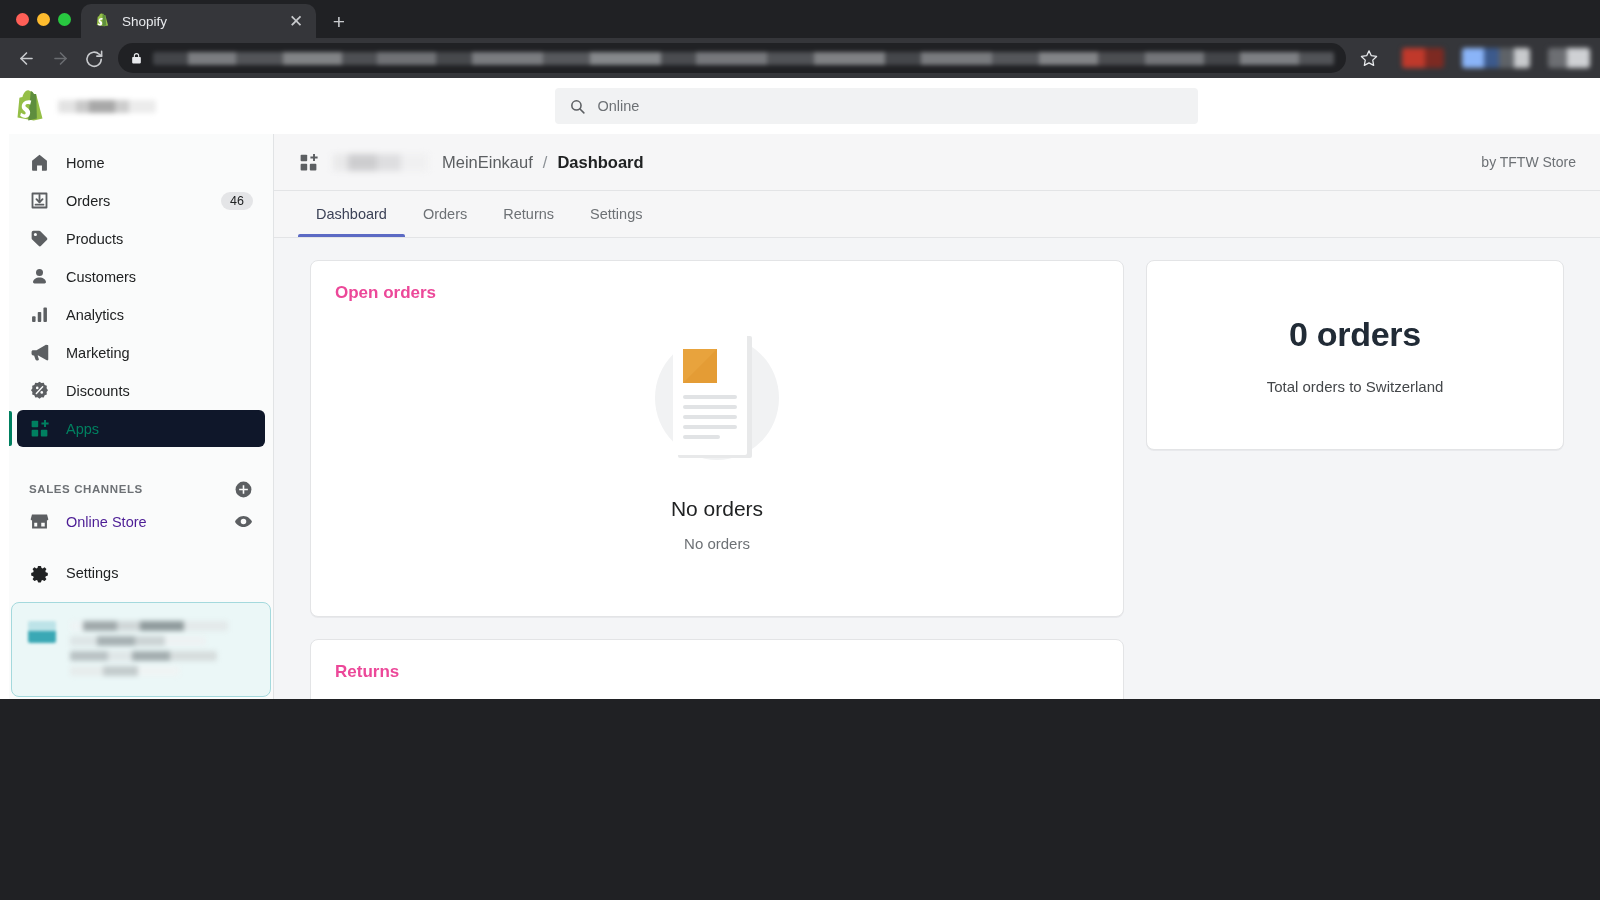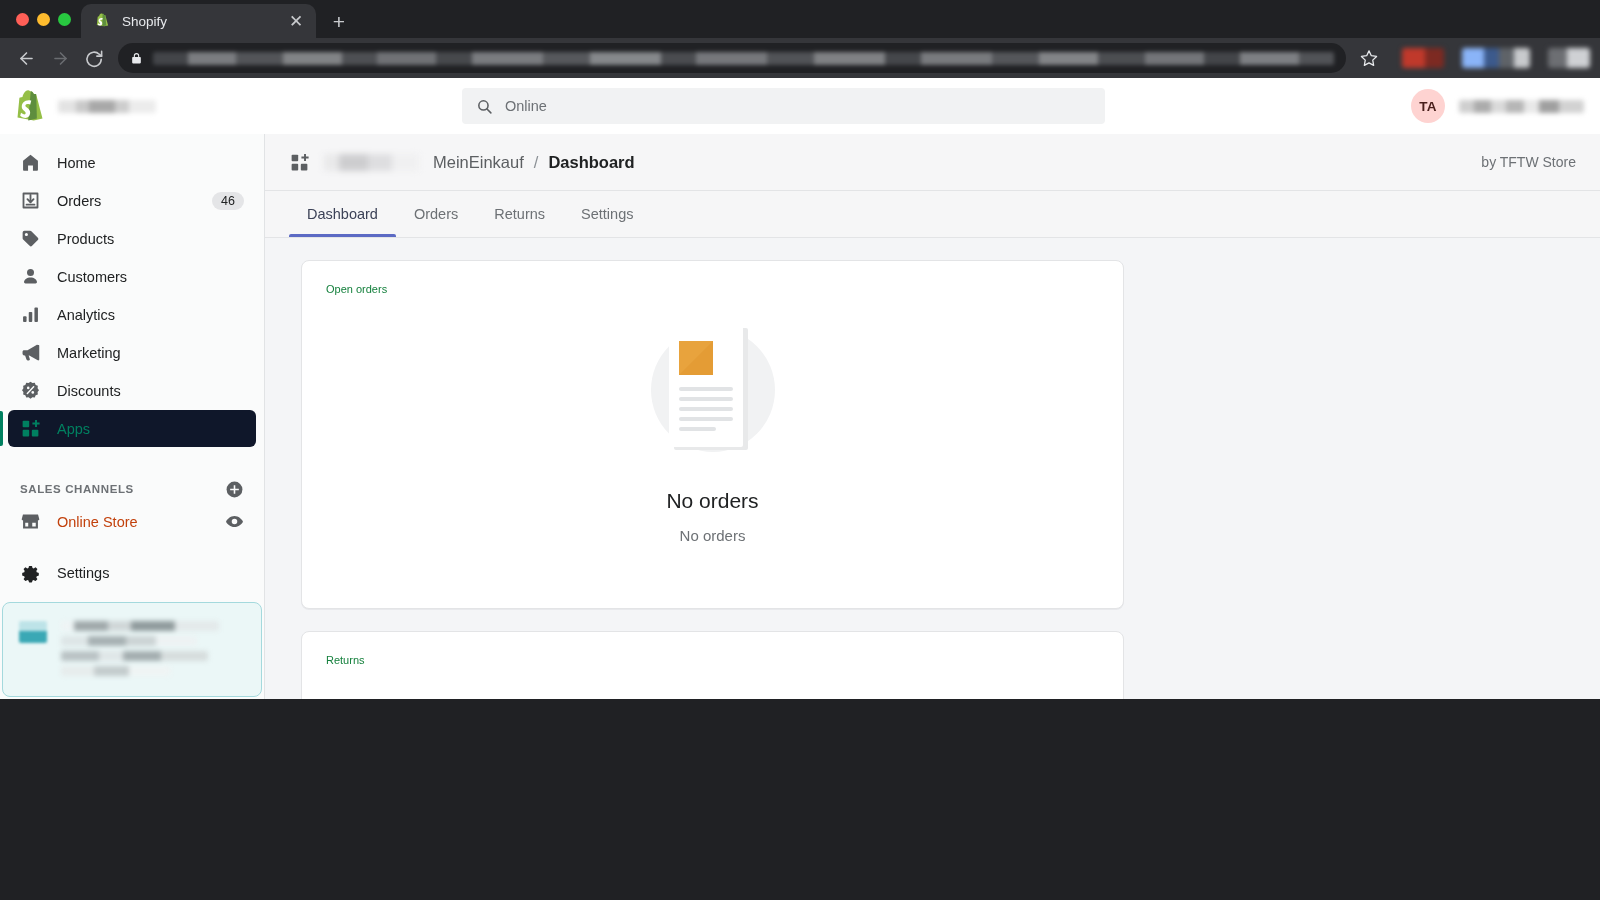--- a/index.html
+++ b/index.html
@@ -109,21 +109,21 @@
     background: linear-gradient(90deg,#cfcfcf 0 12%, #ababab 12% 26%, #dadada 26% 38%, #b6b6b6 38% 52%, #e8e8e8 52% 64%, #9f9f9f 64% 80%, #d2d2d2 80% 100%);
   }
 
   
   .body-split { flex: 1 1 auto; display: flex; min-height: 0; }
 
   
   .sidebar {
     width: 265px; flex: 0 0 265px; background: #fafbfb;
     border-right: 1px solid #e1e3e5; display: flex; flex-direction: column;
-    padding-top: 10px; position: relative;
+    padding-top: 10px; position: relative; margin-left: 9px;
   }
   .nav { display: flex; flex-direction: column; padding: 0 8px; gap: 1px; }
   .nav-item {
     height: 37px; display: flex; align-items: center; gap: 16px;
     padding: 0 12px; border-radius: 6px; color: #202223; position: relative;
   }
   .nav-item .ico { width: 21px; height: 21px; flex: 0 0 21px; color: #5c5f62; display: flex; align-items: center; justify-content: center; }
   .nav-label { font-size: 14.5px; font-weight: 400; flex: 1 1 auto; }
   .badge {
     background: #e4e5e7; color: #202223; font-size: 12.5px;
@@ -137,21 +137,21 @@
   }
 
   .section-head {
     display: flex; align-items: center; justify-content: space-between;
     padding: 0 20px 0 20px; margin-top: 28px; height: 28px;
   }
   .section-title { font-size: 11.5px; font-weight: 600; letter-spacing: .6px; color: #6d7175; }
   .section-action { width: 19px; height: 19px; color: #5c5f62; flex: 0 0 19px; }
   .channel-item {
     height: 37px; display: flex; align-items: center; gap: 16px;
-    padding: 0 12px; margin: 0 8px; border-radius: 6px; color: #c2410c;
+    padding: 0 12px; margin: 0 8px; border-radius: 6px; color: #4c1d95;
   }
   .channel-item .ico { width: 21px; height: 21px; flex: 0 0 21px; color: #5c5f62; display: flex; align-items: center; justify-content: center; }
   .channel-label { font-size: 14.5px; flex: 1 1 auto; }
   .channel-eye { width: 19px; height: 19px; color: #5c5f62; flex: 0 0 19px; }
 
   .sidebar-spacer { flex: 1 1 auto; }
   .settings-row {
     height: 38px; display: flex; align-items: center; gap: 16px;
     padding: 0 12px; margin: 0 8px 10px 8px; border-radius: 6px; color: #202223;
   }
@@ -210,21 +210,21 @@
     flex: 1 1 auto; min-height: 0; padding: 22px 36px 0 36px;
     display: flex; gap: 22px; overflow: hidden;
   }
   .col-left { flex: 1 1 auto; min-width: 0; display: flex; flex-direction: column; gap: 22px; }
   .col-right { width: 418px; flex: 0 0 418px; display: flex; flex-direction: column; gap: 22px; }
 
   .card {
     background: #ffffff; border: 1px solid #e3e4e6; border-radius: 8px;
     box-shadow: 0 1px 0 rgba(22,29,37,.05);
   }
-  .card-title { font-size: 11px; font-weight: 400; color: #15803d; padding: 22px 24px 0 24px; }
+  .card-title { font-size: 17px; font-weight: 700; color: #ec4899; padding: 22px 24px 0 24px; }
 
   .empty {
     display: flex; flex-direction: column; align-items: center;
     justify-content: center; padding: 40px 0 64px 0; gap: 0;
   }
   .illus { width: 170px; height: 170px; margin-bottom: 14px; }
   .empty-title { font-size: 21px; color: #202223; margin-bottom: 14px; }
   .empty-sub { font-size: 15px; color: #6d7175; }
 
   .openorders-card { height: 490px; display: flex; flex-direction: column; }
@@ -314,24 +314,20 @@
       <div class="searchwrap">
         <div class="searchbox">
           <svg class="search-icon" viewBox="0 0 24 24" fill="none" stroke="currentColor" stroke-width="2.2" stroke-linecap="round">
               <circle cx="10.5" cy="10.5" r="6.5"></circle>
               <line x1="15.5" y1="15.5" x2="21" y2="21"></line>
             </svg>
           <span class="search-ph">Online</span>
         </div>
       </div>
 
-      <div class="userwrap">
-        <div class="avatar">TA</div>
-        <div class="user-blur"></div>
-      </div>
     </div>
 
     <div class="body-split">
 
       <div class="sidebar">
         <div class="nav">
 
           <div class="nav-item">
             <span class="ico">
               <svg width="21" height="21" viewBox="0 0 24 24" fill="currentColor">
@@ -518,19 +514,23 @@
                 <div class="empty-sub">No orders</div>
               </div>
             </div>
 
             <div class="card returns-card">
               <div class="card-title">Returns</div>
             </div>
           </div>
 
           <div class="col-right">
+            <div class="stat-card">
+              <div class="stat-value">0 orders</div>
+              <div class="stat-label">Total orders to Switzerland</div>
+            </div>
           </div>
 
         </div>
       </div>
     </div>
   </div>
 </div>
 
 </body></html>

